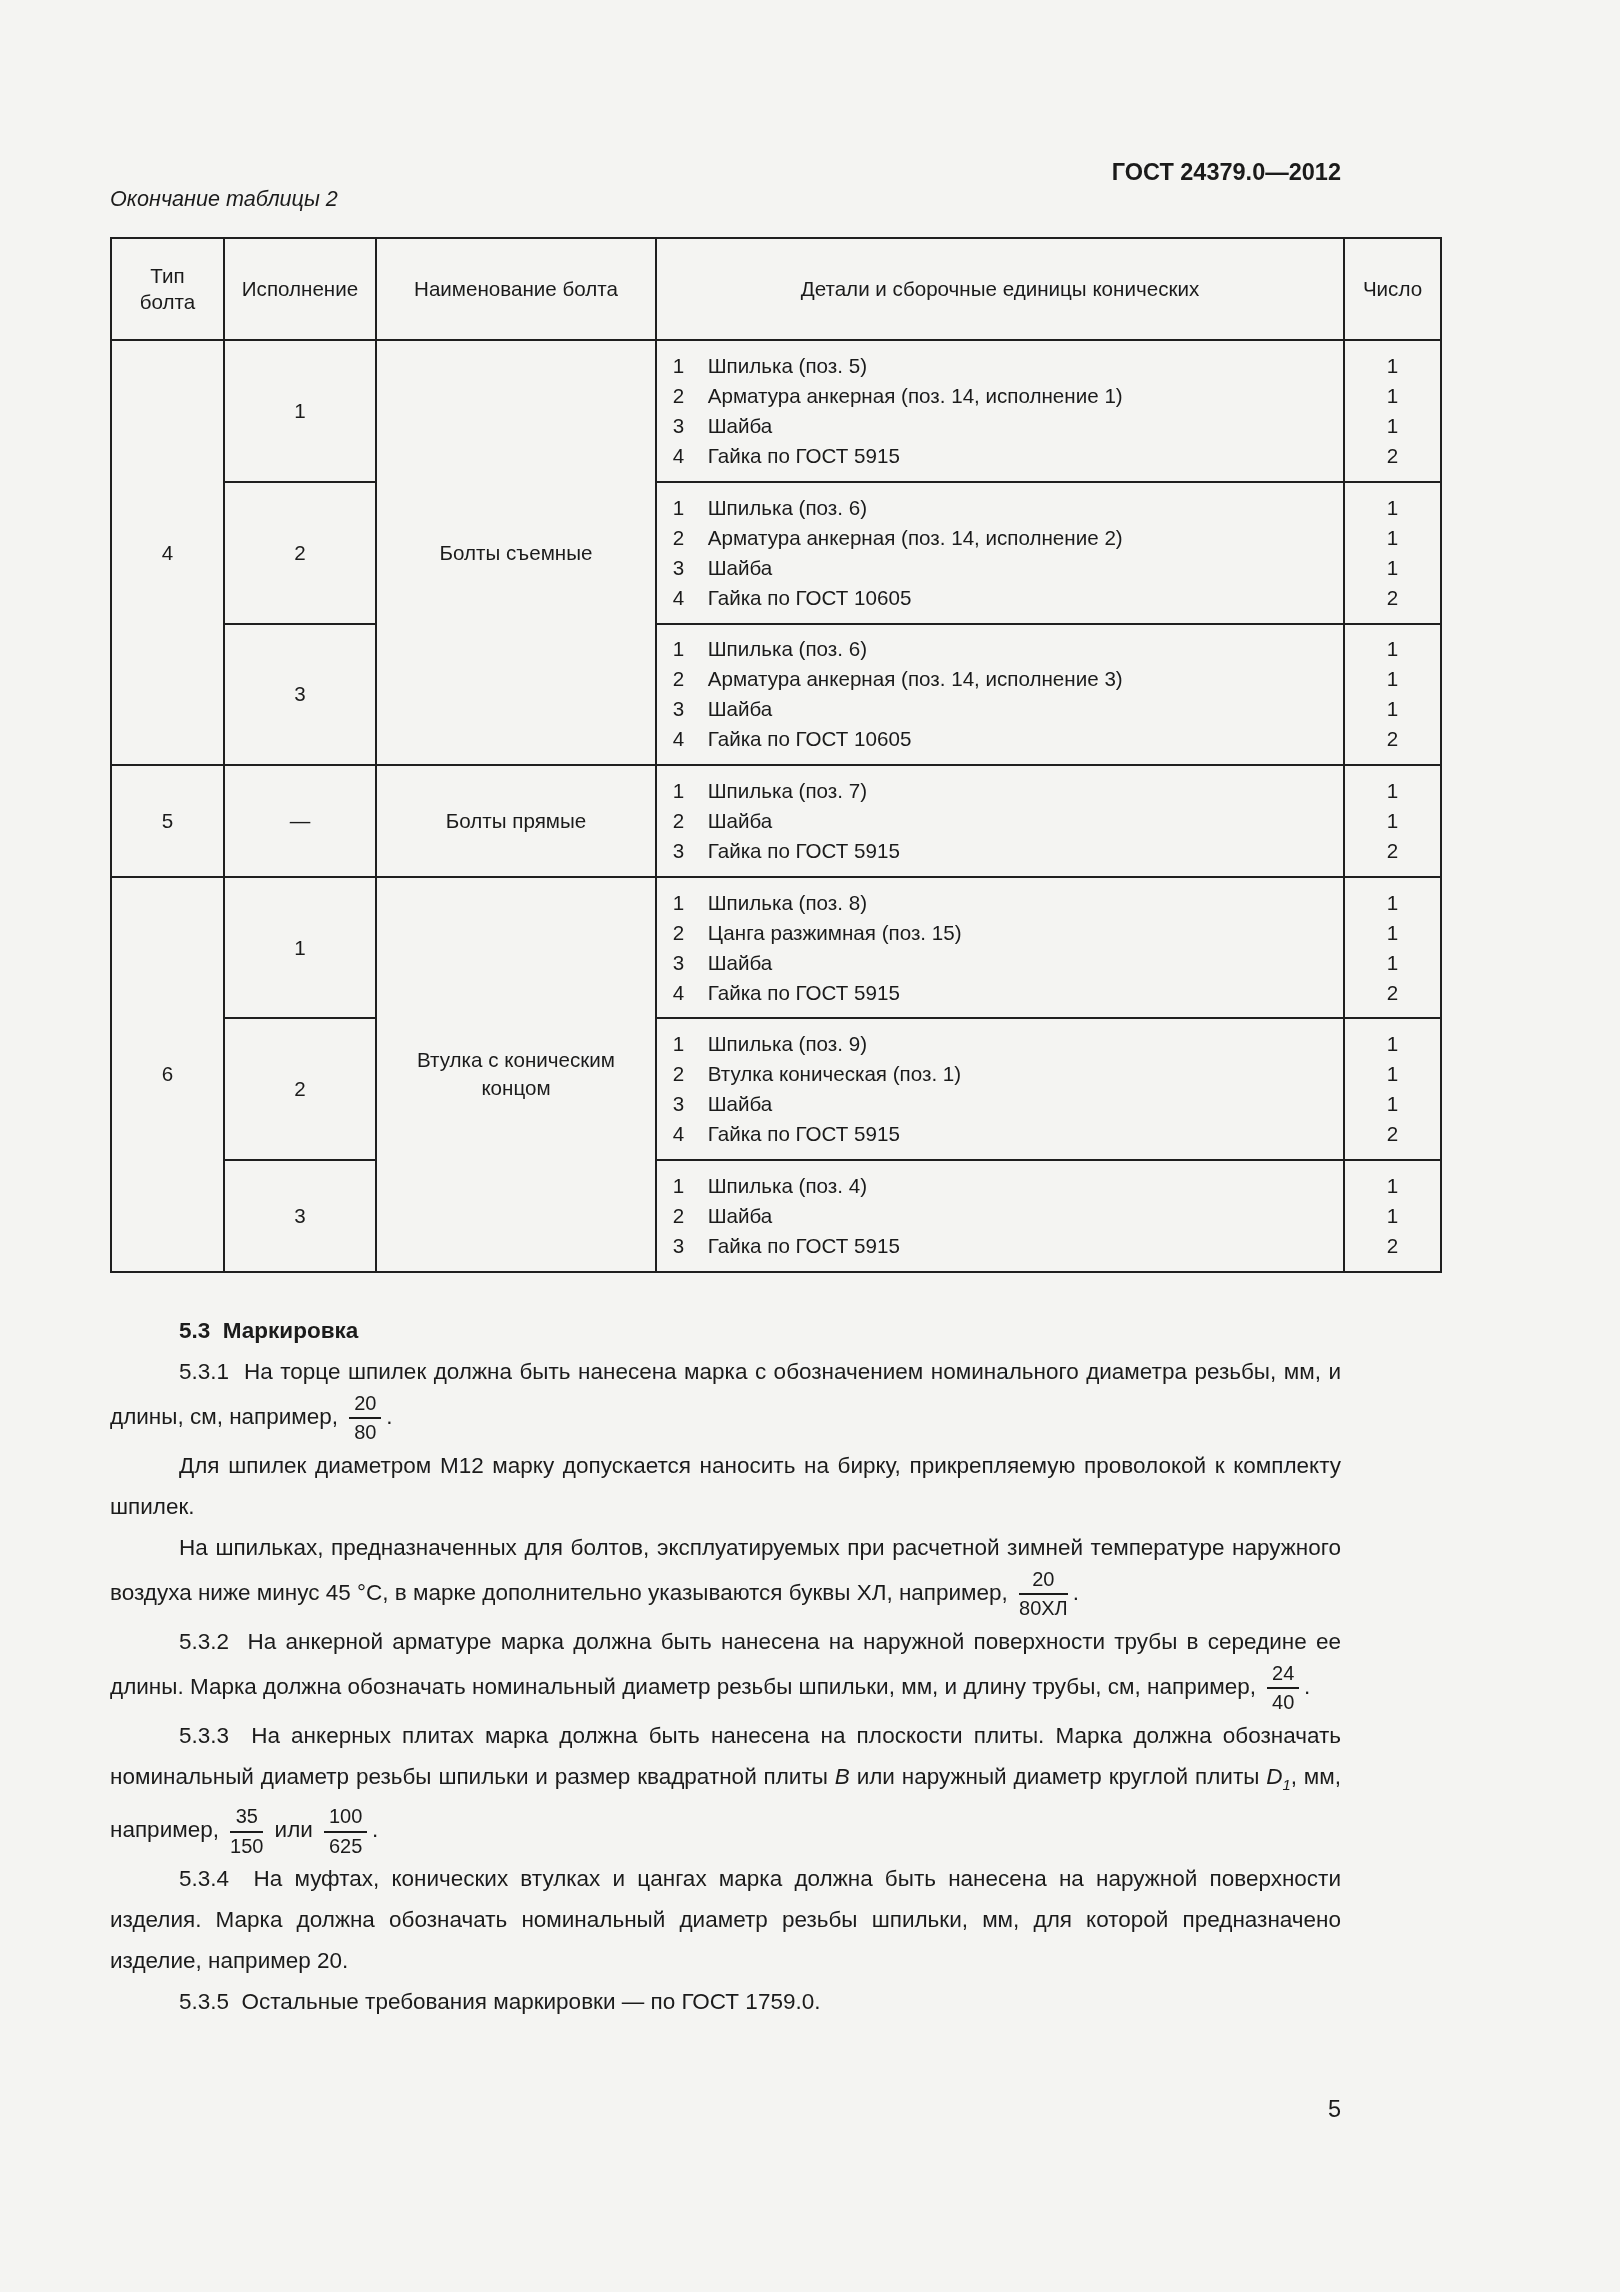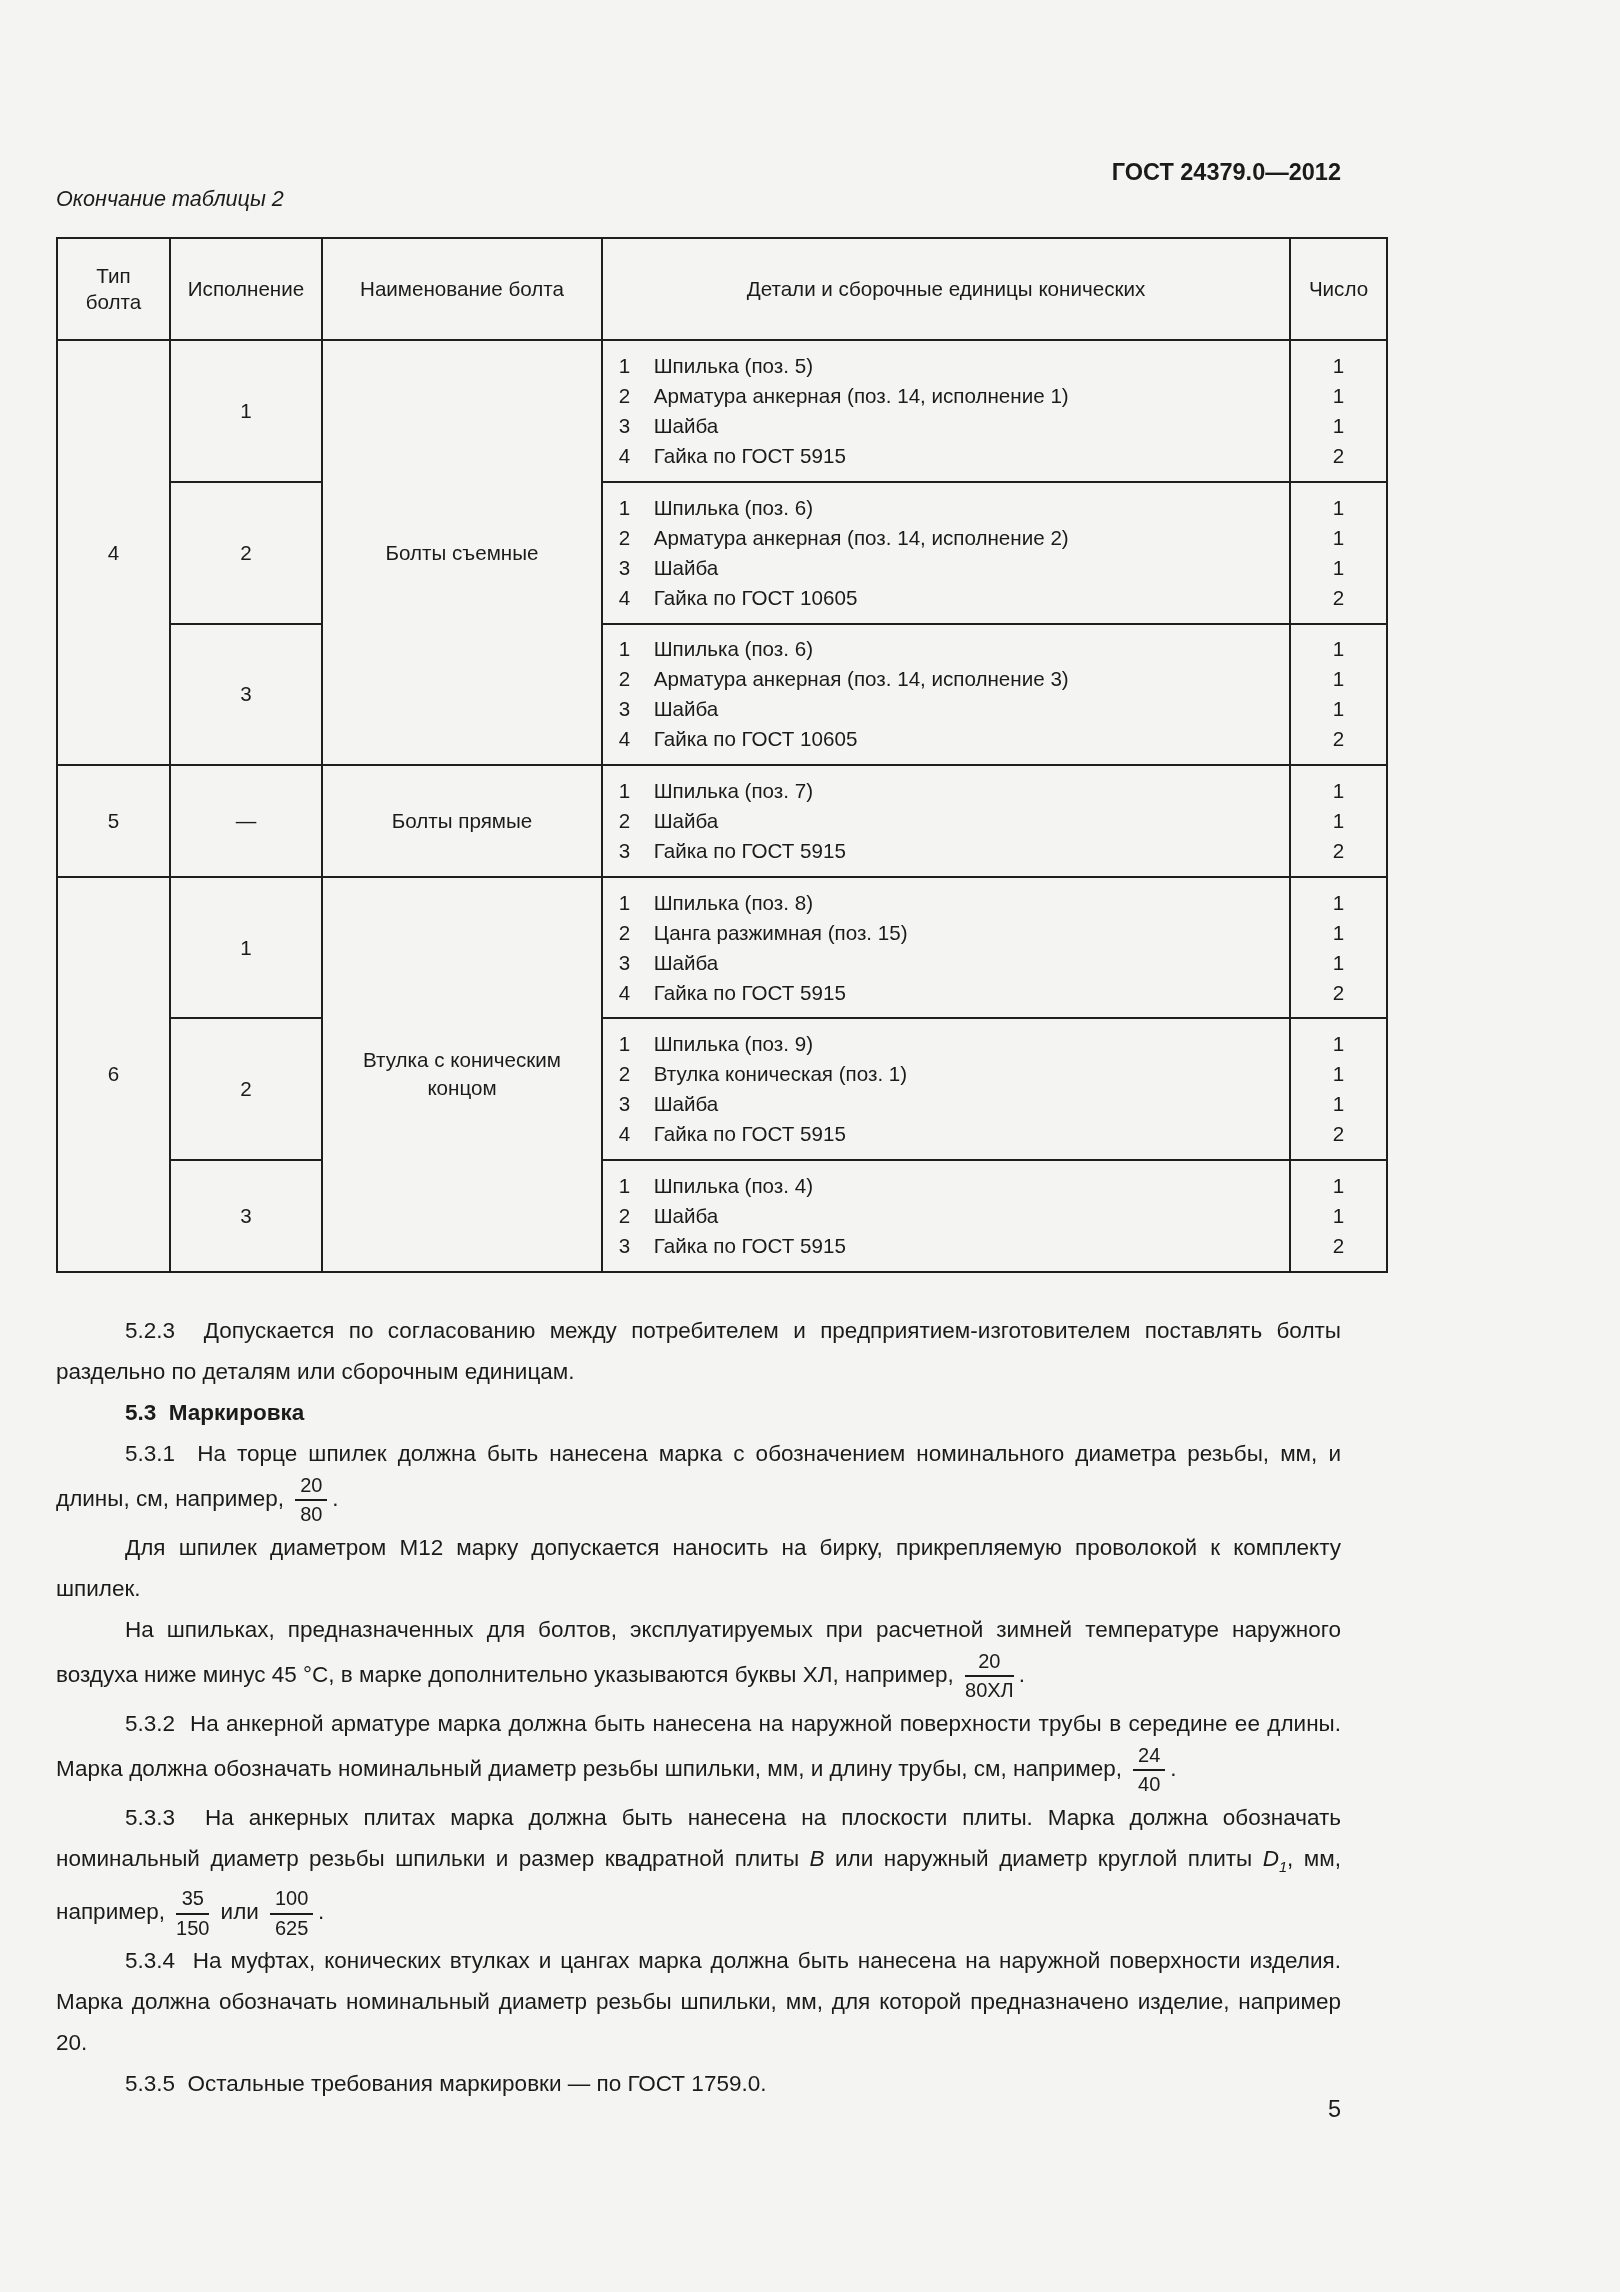--- a/index.html
+++ b/index.html
@@ -3,21 +3,21 @@
 <meta charset="utf-8">
 <style>
   * { margin: 0; padding: 0; box-sizing: border-box; }
   html, body { background: #f4f4f2; }
   .page {
     width: 1520px; height: 2293px;
     background: #f4f4f2;
     position: relative;
     font-family: "Liberation Sans", sans-serif;
     color: #1b1b1b;
-    padding: 159px 179px 0 56px;
+    padding: 159px 179px 0 110px;
     overflow: hidden;
   }
   .doc-header { font-size: 23.5px; font-weight: bold; text-align: right; line-height: 27.4px; }
   .table-caption { font-size: 21.6px; font-style: italic; line-height: 25.5px; }
 
   .spec-table { border-collapse: collapse; width: 100%; margin-top: 25.5px; font-size: 20.6px; table-layout: fixed; }
   .spec-table th { border: 2px solid #1f1f1f; font-weight: normal; text-align: center; vertical-align: middle; height: 102px; padding: 5.9px 15.7px; line-height: 1.3; }
   .spec-table td { border: 2px solid #1f1f1f; vertical-align: middle; }
   .c-type, .c-ver { text-align: center; }
   .c-name { text-align: center; padding: 5.9px 15.7px; line-height: 1.35; }
@@ -256,21 +256,20 @@
           <div class="cl">1</div>
           <div class="cl">2</div>
         </td>
       </tr>
 
     </tbody>
   </table>
 
   <div class="content">
 
-    <p class="para"><span>5.2.3&nbsp; Допускается по согласованию между потребителем и предприятием-изготовителем поставлять болты раздельно по деталям или сборочным единицам.</span></p>
 
     <p class="para para-bold"><span>5.3&nbsp; Маркировка</span></p>
 
     <p class="para"><span>5.3.1&nbsp; На торце шпилек должна быть нанесена марка с обозначением номинального диаметра резьбы, мм, и длины, см, например, </span><span class="frac"><span class="fnum">20</span><span class="fden">80</span></span><span>.</span></p>
 
     <p class="para"><span>Для шпилек диаметром М12 марку допускается наносить на бирку, прикрепляемую проволокой к комплекту шпилек.</span></p>
 
     <p class="para"><span>На шпильках, предназначенных для болтов, эксплуатируемых при расчетной зимней температуре наружного воздуха ниже минус 45 °С, в марке дополнительно указываются буквы ХЛ, например, </span><span class="frac"><span class="fnum">20</span><span class="fden">80ХЛ</span></span><span>.</span></p>
 
     <p class="para"><span>5.3.2&nbsp; На анкерной арматуре марка должна быть нанесена на наружной поверхности трубы в середине ее длины. Марка должна обозначать номинальный диаметр резьбы шпильки, мм, и длину трубы, см, например, </span><span class="frac"><span class="fnum">24</span><span class="fden">40</span></span><span>.</span></p>

